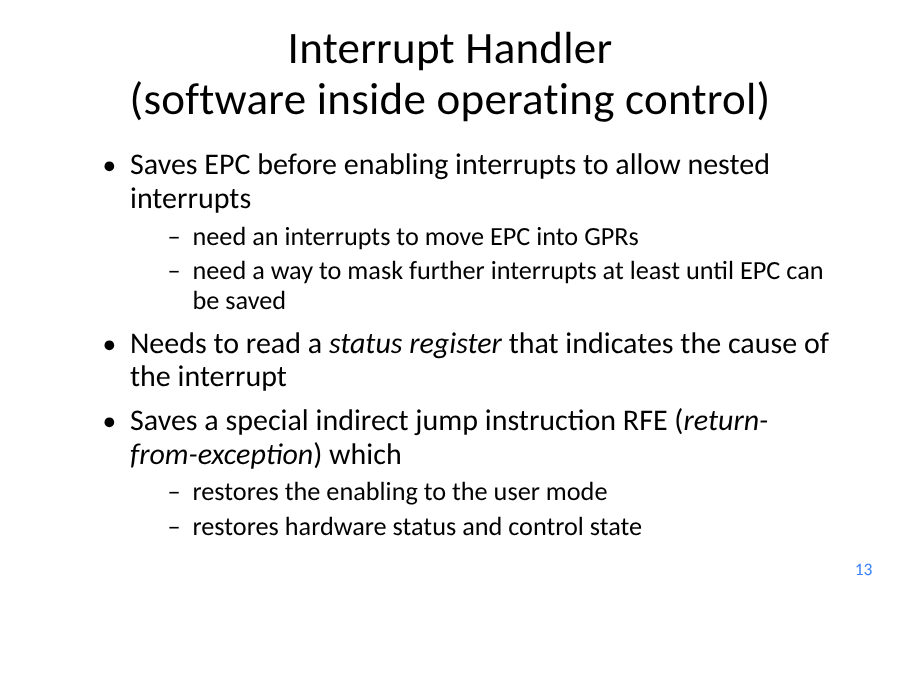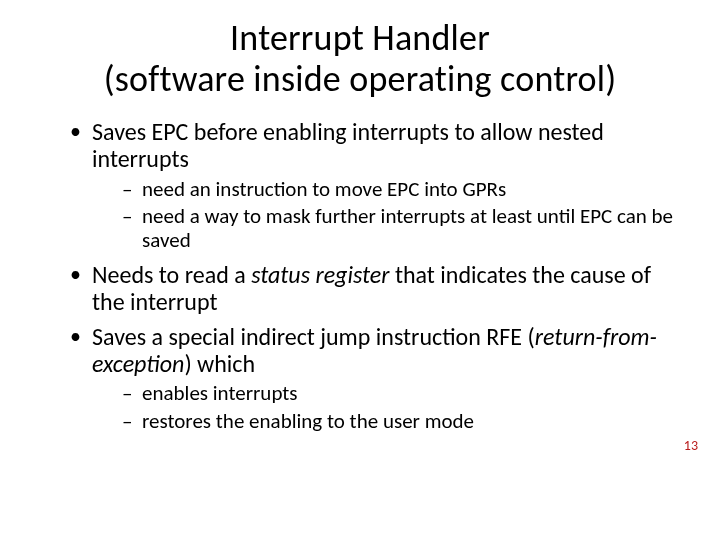--- a/index.html
+++ b/index.html
@@ -23,21 +23,21 @@
   .title {
     text-align: center;
     font-size: 36px;
     line-height: 1.15;
     font-weight: 400;
     margin: 0 0 18px 0;
     letter-spacing: 0.2px;
   }
   ul.level1 {
     list-style: none;
-    margin: 6px;
+    margin: 18px;
     padding: 0 0 0 28px;
   }
   ul.level1 > li {
     position: relative;
     font-size: 24px;
     line-height: 1.12;
     margin: 0 0 8px 0;
     padding-left: 22px;
   }
   ul.level1 > li::before {
@@ -64,49 +64,49 @@
     content: "–";
     position: absolute;
     left: 0;
     top: 0;
     font-size: 21px;
   }
   .ital { font-style: italic; text-align: right; }
   .page-num {
     position: absolute;
     right: 22px;
-    bottom: 14px;
+    bottom: 4px;
     font-size: 14px;
-    color: #b91c1c;
+    color: #3b82f6;
   }
 </style>
 </head>
 <body>
 
 <div class="slide">
 
   <h1 class="title">
     <span>Interrupt Handler</span><br>
     <span>(software inside operating control)</span>
   </h1>
 
   <ul class="level1">
     <li>
       <span><span>Saves EPC before enabling interrupts to allow nested interrupts</span></span>
       <ul class="level2">
-        <li>need an instruction to move EPC into GPRs</li>
+        <li>need an interrupts to move EPC into GPRs</li>
         <li>need a way to mask further interrupts at least until EPC can be saved</li>
       </ul>
     </li>
     <li>
       <span><span>Needs to read a </span><span class="ital">status register</span><span> that indicates the cause of the interrupt</span></span>
     </li>
     <li>
       <span><span>Saves a special indirect jump instruction RFE (</span><span class="ital">return-from-exception</span><span>) which</span></span>
       <ul class="level2">
-        <li>enables interrupts</li>
         <li>restores the enabling to the user mode</li>
+        <li>restores hardware status and control state</li>
       </ul>
     </li>
   </ul>
 
   <div class="page-num">13</div>
 </div>
 
 </body></html>

